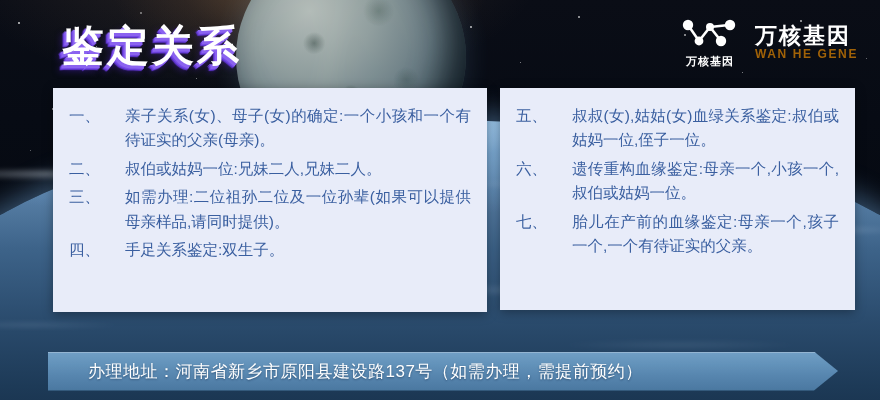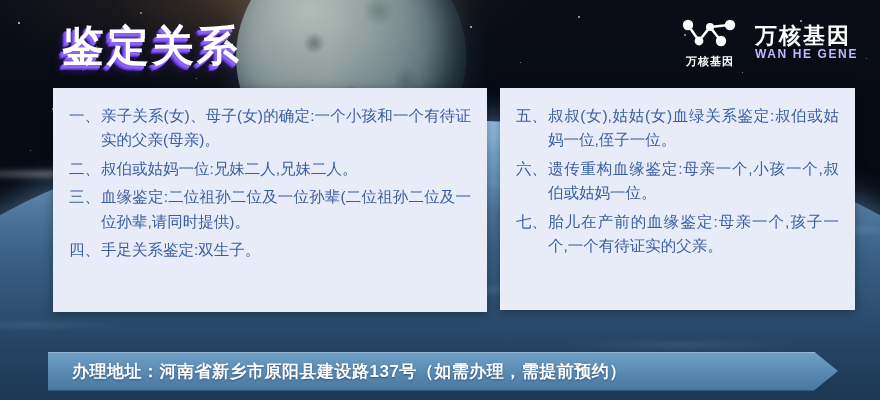--- a/index.html
+++ b/index.html
@@ -84,56 +84,56 @@
   }
 
   .brand{position:absolute;right:22px;top:16px;display:flex;align-items:center;gap:14px;}
   .brand-mark{display:flex;flex-direction:column;align-items:center;gap:2px;}
   .brand-mark .mol{display:block;}
   .brand-mark .mk-text{
     font-size:11px;font-weight:bold;color:#fff;letter-spacing:1px;
   }
   .brand-name{display:flex;flex-direction:column;line-height:1.15;}
   .brand-cn{font-size:22px;font-weight:bold;color:#fff;letter-spacing:2px;}
-  .brand-en{font-size:12px;font-weight:bold;color:#c4b5fd;letter-spacing:1.6px;}
+  .brand-en{font-size:12px;font-weight:bold;color:#a16207;letter-spacing:1.6px;}
 
   
   .panel{
     position:absolute;top:88px;
     background:#e8ecf9;
     box-shadow:0 2px 10px rgba(0,0,0,.35);
   }
   .panel-left{left:53px;width:434px;height:224px;}
   .panel-right{left:500px;width:355px;height:222px;}
   .panel-inner{padding:16px 16px 10px 16px;}
   .item{
     display:flex;align-items:flex-start;
     color:#3a5fa0;
     font-size:15.5px;line-height:1.58;
     margin-bottom:4px;
     font-family:"Liberation Sans","DejaVu Sans",sans-serif;
   }
   .item-num{flex:0 0 auto;white-space:nowrap;padding-right:1px;}
-  .item-text{flex:1 1 auto;text-align:justify;}
+  .item-text{flex:1 1 auto;text-align:justify;margin-left:24px;}
 
   
   .addr{
     position:absolute;left:48px;top:352px;width:790px;height:38px;
     display:flex;align-items:center;
   }
   .addr-bar{
     position:relative;width:100%;height:100%;
     background:linear-gradient(180deg, rgba(118,166,205,.92) 0%, rgba(96,146,188,.88) 55%, rgba(80,128,170,.88) 100%);
     clip-path:polygon(0 0, calc(100% - 24px) 0, 100% 50%, calc(100% - 24px) 100%, 0 100%);
     border-top:1px solid rgba(210,232,250,.55);
     display:flex;align-items:center;
   }
   .addr-text{
-    color:#ffffff;font-size:17px;font-weight:bold;letter-spacing:.5px;
-    padding-left:24px;white-space:nowrap;
+    color:#ffffff;font-size:17px;font-weight:normal;letter-spacing:.5px;
+    padding-left:40px;white-space:nowrap;
     text-shadow:0 1px 2px rgba(10,30,60,.45);
     font-family:"Liberation Sans","DejaVu Sans",sans-serif;
   }
 </style>
 </head>
 <body>
 
 <div class="stage">
 
   <div class="bg">
@@ -194,21 +194,21 @@
       <div class="item">
         <span class="item-num">一、</span>
         <span class="item-text">亲子关系(女)、母子(女)的确定:一个小孩和一个有待证实的父亲(母亲)。</span>
       </div>
       <div class="item">
         <span class="item-num">二、</span>
         <span class="item-text">叔伯或姑妈一位:兄妹二人,兄妹二人。</span>
       </div>
       <div class="item">
         <span class="item-num">三、</span>
-        <span class="item-text">血缘鉴定:二位祖孙二位及一位孙辈(二位祖孙二位及一位孙辈,请同时提供)。</span>
+        <span class="item-text">如需办理:二位祖孙二位及一位孙辈(如果可以提供母亲样品,请同时提供)。</span>
       </div>
       <div class="item">
         <span class="item-num">四、</span>
         <span class="item-text">手足关系鉴定:双生子。</span>
       </div>
     </div>
   </div>
 
   <div class="panel panel-right">
     <div class="panel-inner">

